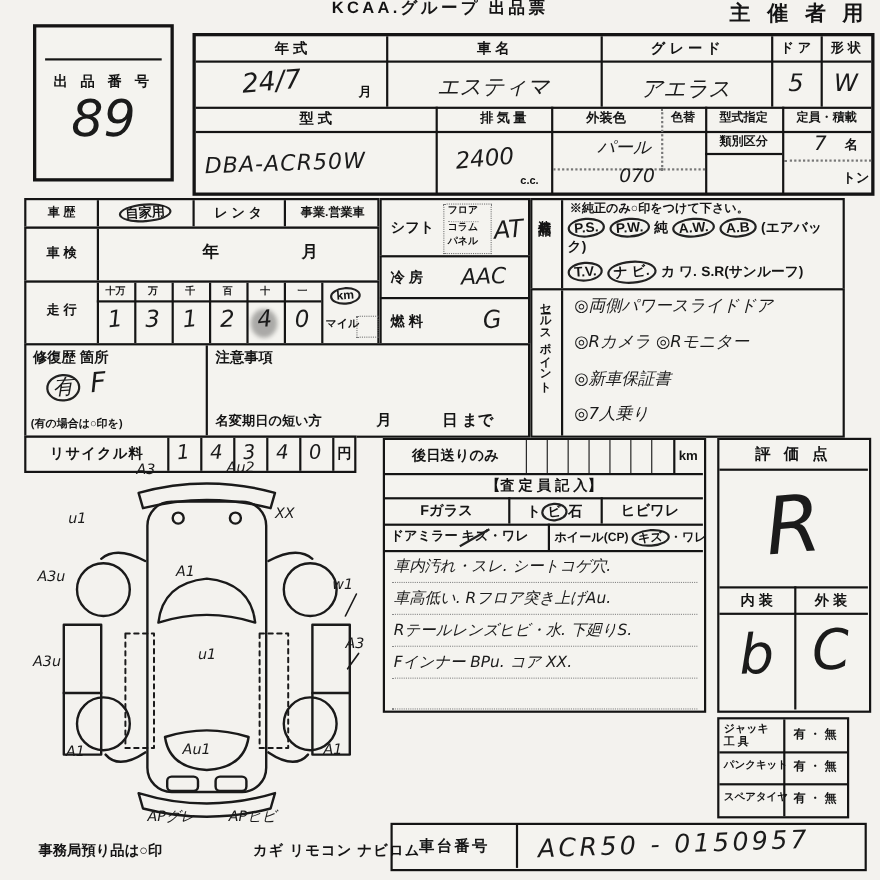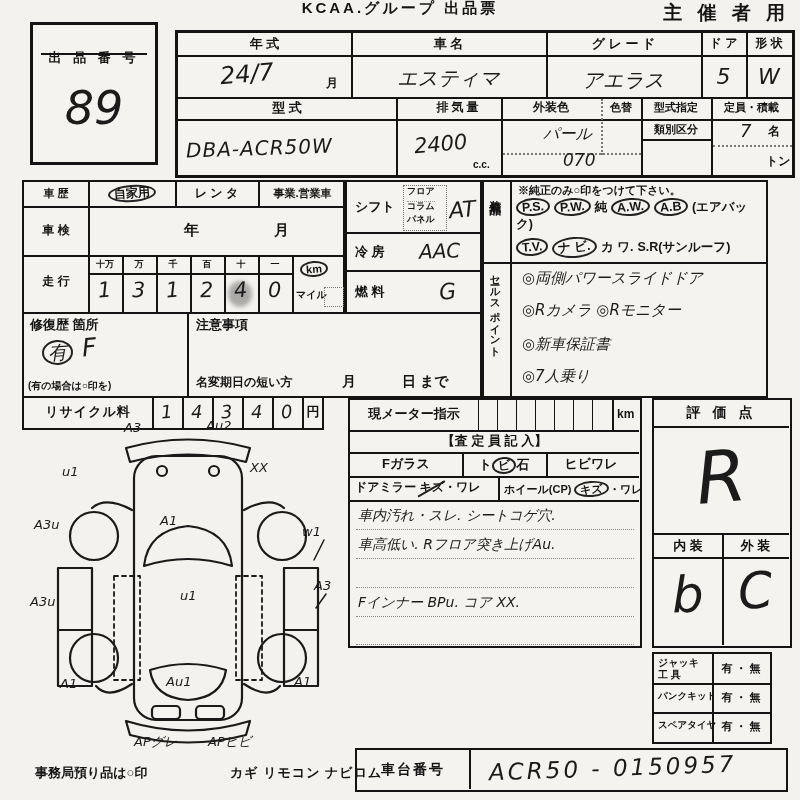--- a/index.html
+++ b/index.html
@@ -29,21 +29,21 @@
 </style>
 </head>
 <body>
 
 <div class="page">
 
   <div class="t b" style="right:10px;top:3px;font-size:19px;letter-spacing:5px;">主 催 者 用</div>
   <div class="t b" style="left:240px;top:0;width:320px;text-align:center;font-size:15px;letter-spacing:3px;">KCAA.グループ 出品票</div>
 
   <div class="box th" style="left:30px;top:22px;width:128px;height:143px;">
-    <div class="t b c" style="left:0;top:6px;width:100%;font-size:13px;letter-spacing:4px;margin-top:20px;">出 品 番 号</div>
+    <div class="t b c" style="left:0;top:22px;width:100%;font-size:13px;letter-spacing:4px;margin-top:20px;">出 品 番 号</div>
     <div class="hl" style="left:8px;top:28px;width:106px;"></div>
     <div class="t hand c" style="left:0;top:58px;width:100%;font-size:46px;">89</div>
   </div>
 
   <div class="box th" style="left:175px;top:30px;width:620px;height:148px;">
     <div class="hl" style="left:0;top:22px;width:614px;"></div>
     <div class="hl" style="left:0;top:64px;width:614px;"></div>
     <div class="vl" style="left:173px;top:0;height:64px;"></div>
     <div class="vl" style="left:368px;top:0;height:64px;"></div>
     <div class="vl" style="left:523px;top:0;height:64px;"></div>
@@ -193,21 +193,21 @@
     <div class="t hand c" style="left:128px;top:4px;width:30px;font-size:18px;"><span class="r1">1</span></div>
     <div class="t hand c" style="left:158px;top:4px;width:30px;font-size:18px;"><span class="r2">4</span></div>
     <div class="t hand c" style="left:188px;top:4px;width:30px;font-size:18px;"><span class="r1">3</span></div>
     <div class="t hand c" style="left:218px;top:4px;width:30px;font-size:18px;"><span class="r2">4</span></div>
     <div class="t hand c" style="left:248px;top:4px;width:30px;font-size:18px;"><span class="r1">0</span></div>
     <div class="t b c" style="left:278px;top:7px;width:22px;font-size:13px;">円</div>
   </div>
 
   <div class="box" style="left:348px;top:398px;width:294px;height:250px;border-width:2.5px;">
     <div class="hl" style="left:0;top:30px;width:289px;"></div>
-    <div class="t b c" style="left:0;top:7px;width:128px;font-size:13px;">現メーター指示</div>
+    <div class="t b c" style="left:0;top:7px;width:128px;font-size:13px;">後日送りのみ</div>
     <div class="mbox" style="left:128px;width:19px;height:30px;"></div>
     <div class="mbox" style="left:147px;width:19px;height:30px;"></div>
     <div class="mbox" style="left:166px;width:19px;height:30px;"></div>
     <div class="mbox" style="left:185px;width:19px;height:30px;"></div>
     <div class="mbox" style="left:204px;width:19px;height:30px;"></div>
     <div class="mbox" style="left:223px;width:19px;height:30px;"></div>
     <div class="mbox" style="left:242px;width:20px;height:30px;"></div>
     <div class="vl" style="left:262px;top:0;height:30px;"></div>
     <div class="t b" style="left:267px;top:8px;font-size:12px;">km</div>
     <div class="t b c" style="left:0;top:34px;width:289px;font-size:13px;">【査 定 員 記 入】</div>
@@ -230,20 +230,21 @@
       <span class="circ">キズ</span><span>・ワレ</span>
     </div>
     <div class="hl" style="left:0;top:100px;width:289px;"></div>
     <div class="note-line" style="top:100px;height:29px;"></div>
     <div class="note-line" style="top:129px;height:29px;"></div>
     <div class="note-line" style="top:158px;height:29px;"></div>
     <div class="note-line" style="top:187px;height:29px;"></div>
     <div class="note-line" style="top:216px;height:28px;"></div>
     <div class="t hand" style="left:8px;top:108px;font-size:14px;">車内汚れ・スレ. シートコゲ穴.</div>
     <div class="t hand" style="left:8px;top:137px;font-size:14px;">車高低い. Rフロア突き上げAu.</div>
+    <div class="t hand" style="left:8px;top:166px;font-size:14px;">Rテールレンズヒビ・水.  下廻りS.</div>
     <div class="t hand" style="left:8px;top:195px;font-size:14px;">Fインナー BPu.  コア XX.</div>
   </div>
 
   <div class="box" style="left:652px;top:398px;width:140px;height:250px;border-width:2.5px;">
     <div class="t b c" style="left:0;top:5px;width:135px;font-size:14px;letter-spacing:4px;">評 価 点</div>
     <div class="hl" style="left:0;top:26px;width:135px;"></div>
     <div class="t hand c" style="left:0;top:38px;width:135px;font-size:72px;"><span class="r1">R</span></div>
     <div class="hl" style="left:0;top:133px;width:135px;"></div>
     <div class="vl" style="left:68px;top:133px;height:112px;"></div>
     <div class="t b c" style="left:0;top:139px;width:68px;font-size:13px;">内 装</div>

